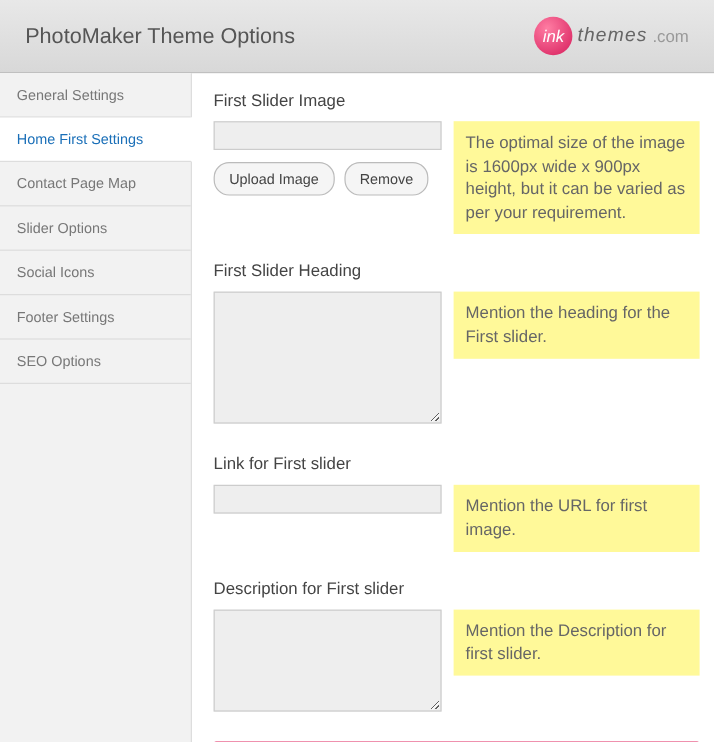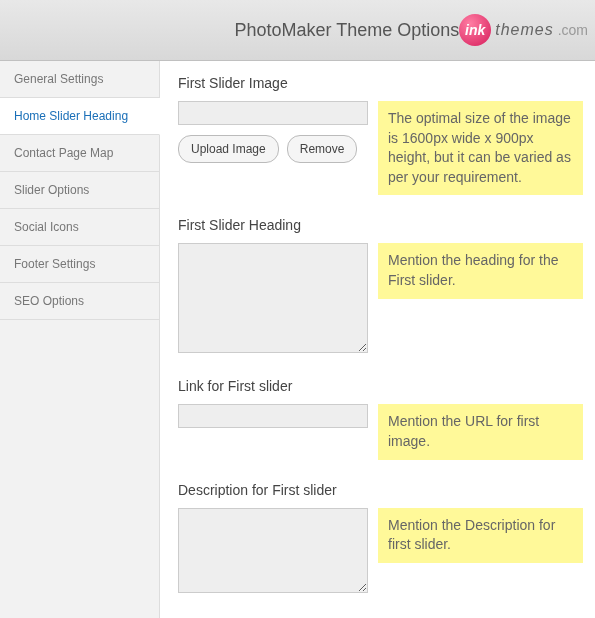--- a/index.html
+++ b/index.html
@@ -1,23 +1,23 @@
 <!DOCTYPE html>
 <html><head>
   <meta charset="utf-8">
   <style>
     * { box-sizing: border-box; margin: 0; padding: 0; }
     body { font-family: Arial, Helvetica, sans-serif; font-size: 12px; color: #444; background: #fff; width: 595px; }
     
     .header {
       background: linear-gradient(to bottom, #e8e8e8, #d8d8d8);
       border-bottom: 1px solid #c0c0c0;
-      padding: 14px 7px;
-      display: flex;
-      justify-content: flex-end;
+      padding: 14px 21px;
+      display: flex;
+      justify-content: space-between;
       align-items: center;
     }
     .header-title {
       font-size: 18px;
       color: #555;
       font-weight: normal;
     }
     .logo {
       display: flex;
       align-items: center;
@@ -26,21 +26,21 @@
     .logo-circle {
       width: 32px;
       height: 32px;
       border-radius: 50%;
       background: radial-gradient(circle at 35% 30%, #ff7da3, #d61c5b);
       display: flex;
       align-items: center;
       justify-content: center;
       color: #fff;
       font-style: italic;
-      font-weight: bold;
+      font-weight: normal;
       font-size: 14px;
     }
     .logo-text {
       font-size: 16px;
       font-style: italic;
       color: #666;
       letter-spacing: 1px;
     }
     .logo-sub { font-size: 14px; color: #999; }
     
@@ -152,21 +152,21 @@
     <div class="logo-circle">ink</div>
     <span class="logo-text">themes</span>
       <span class="logo-sub">.com</span>
   </div>
 </div>
 
 <div class="main">
 
   <div class="sidebar">
     <div class="sidebar-item">General Settings</div>
-    <div class="sidebar-item active">Home Slider Heading</div>
+    <div class="sidebar-item active">Home First Settings</div>
     <div class="sidebar-item">Contact Page Map</div>
     <div class="sidebar-item">Slider Options</div>
     <div class="sidebar-item">Social Icons</div>
     <div class="sidebar-item">Footer Settings</div>
     <div class="sidebar-item">SEO Options</div>
   </div>
 
   <div class="content">
 
     <div class="section">

